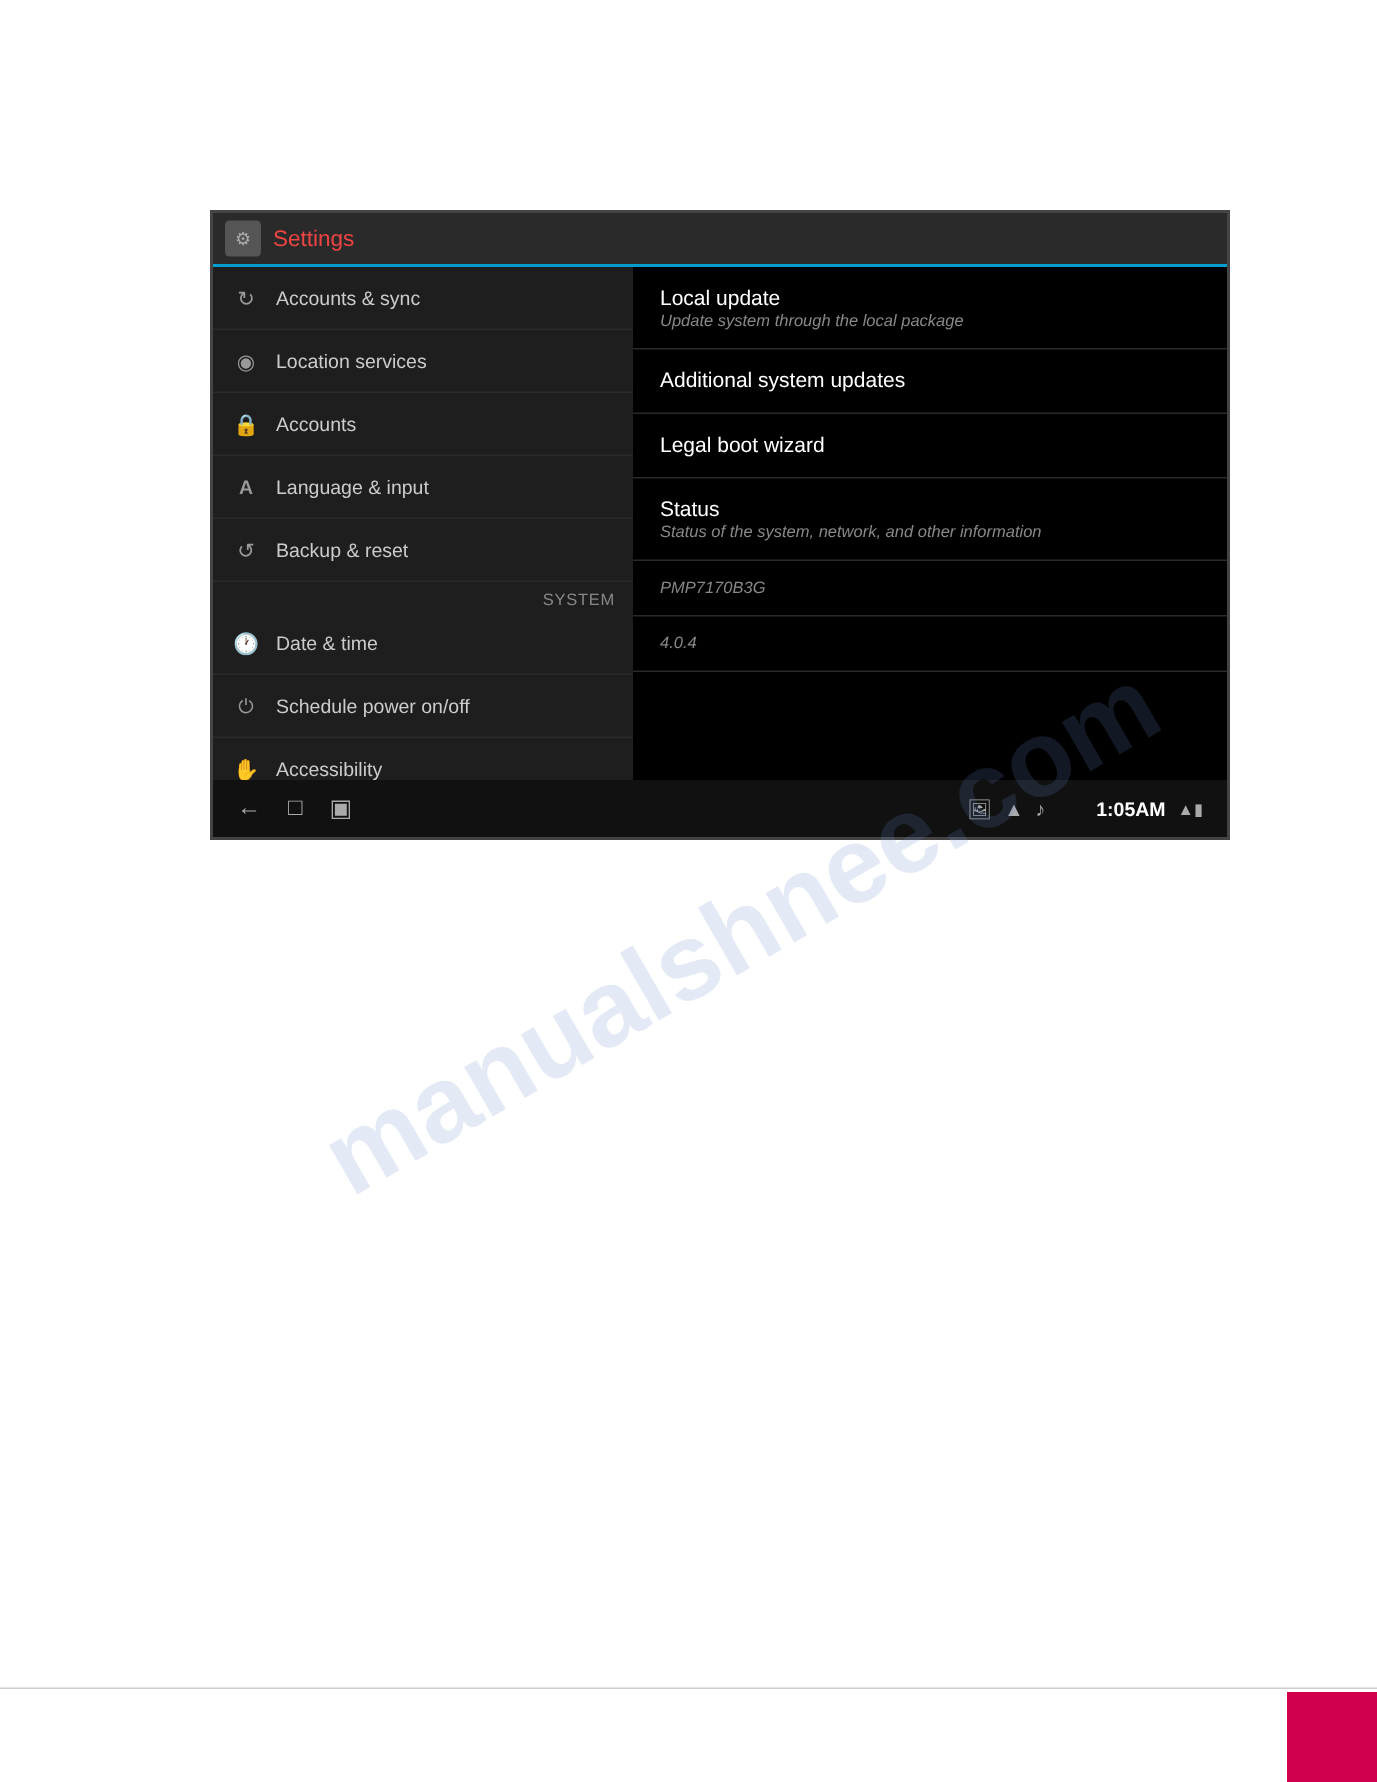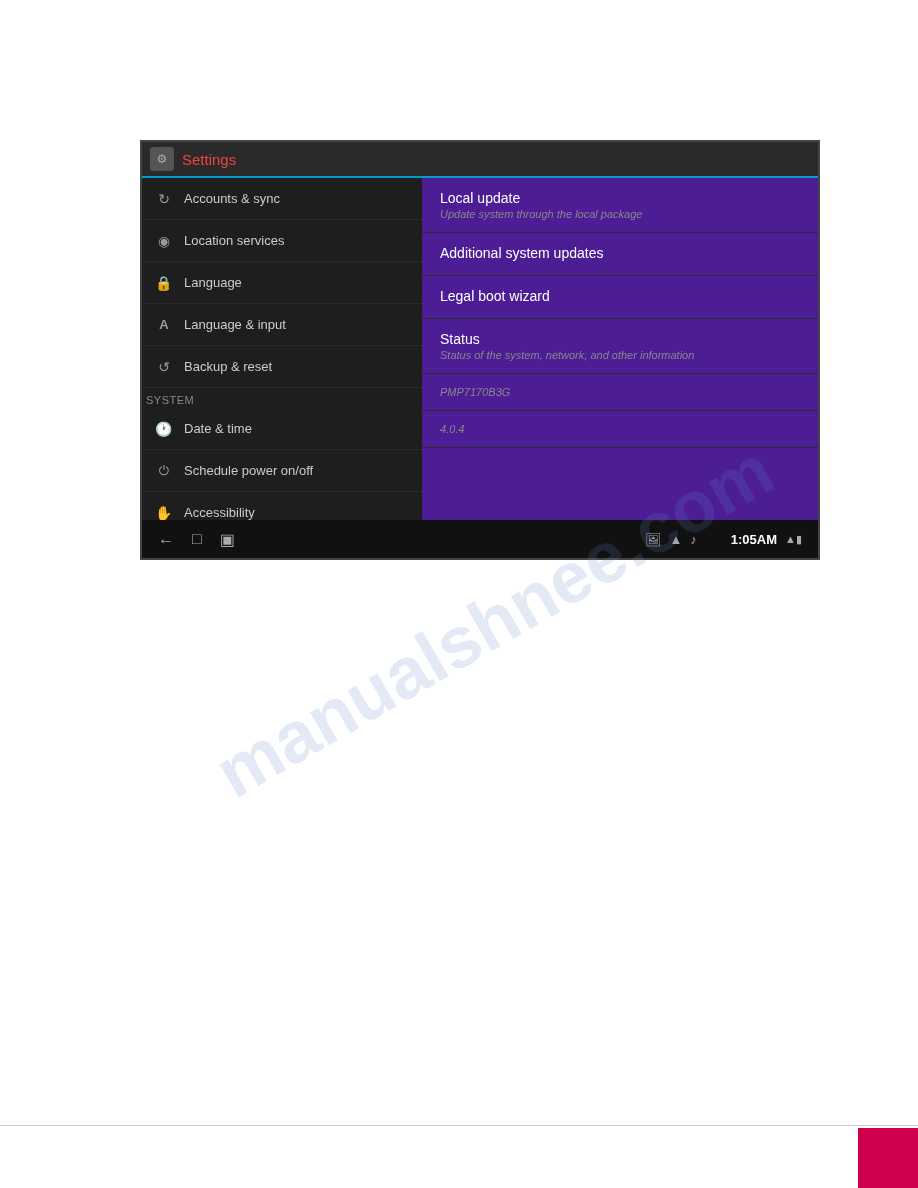--- a/index.html
+++ b/index.html
@@ -106,29 +106,30 @@
       align-items: center;
       justify-content: center;
       flex-shrink: 0;
       font-size: 14px;
       color: #999;
     }
 
     .sidebar-section-label {
       color: #888;
       font-size: 11px;
-      padding: 6px 12px 2px 4px;
+      padding: 6px 12px 2px 30px;
       text-transform: uppercase;
       letter-spacing: 0.5px;
+      text-align: right;
     }
 
     
     .right-panel {
       flex: 1;
-      background: #4c1d95;
+      background: #000000;
       overflow-y: auto;
       padding: 0;
     }
 
     .right-item {
       padding: 12px 18px;
       border-bottom: 1px solid #2a2a2a;
     }
     .right-item-title {
       color: #ffffff;
@@ -213,21 +214,21 @@
         <span>Accounts &amp; sync</span>
       </div>
 
       <div class="sidebar-item">
         <div class="sidebar-item-icon">◉</div>
         <span>Location services</span>
       </div>
 
       <div class="sidebar-item">
         <div class="sidebar-item-icon">🔒</div>
-        <span>Language</span>
+        <span>Accounts</span>
       </div>
 
       <div class="sidebar-item">
         <div class="sidebar-item-icon" style="font-size:13px;font-weight:bold;">A</div>
         <span>Language &amp; input</span>
       </div>
 
       <div class="sidebar-item">
         <div class="sidebar-item-icon">↺</div>
         <span>Backup &amp; reset</span>

